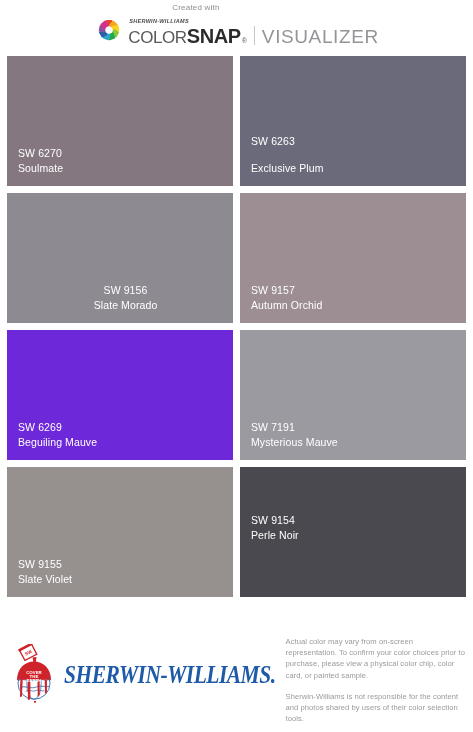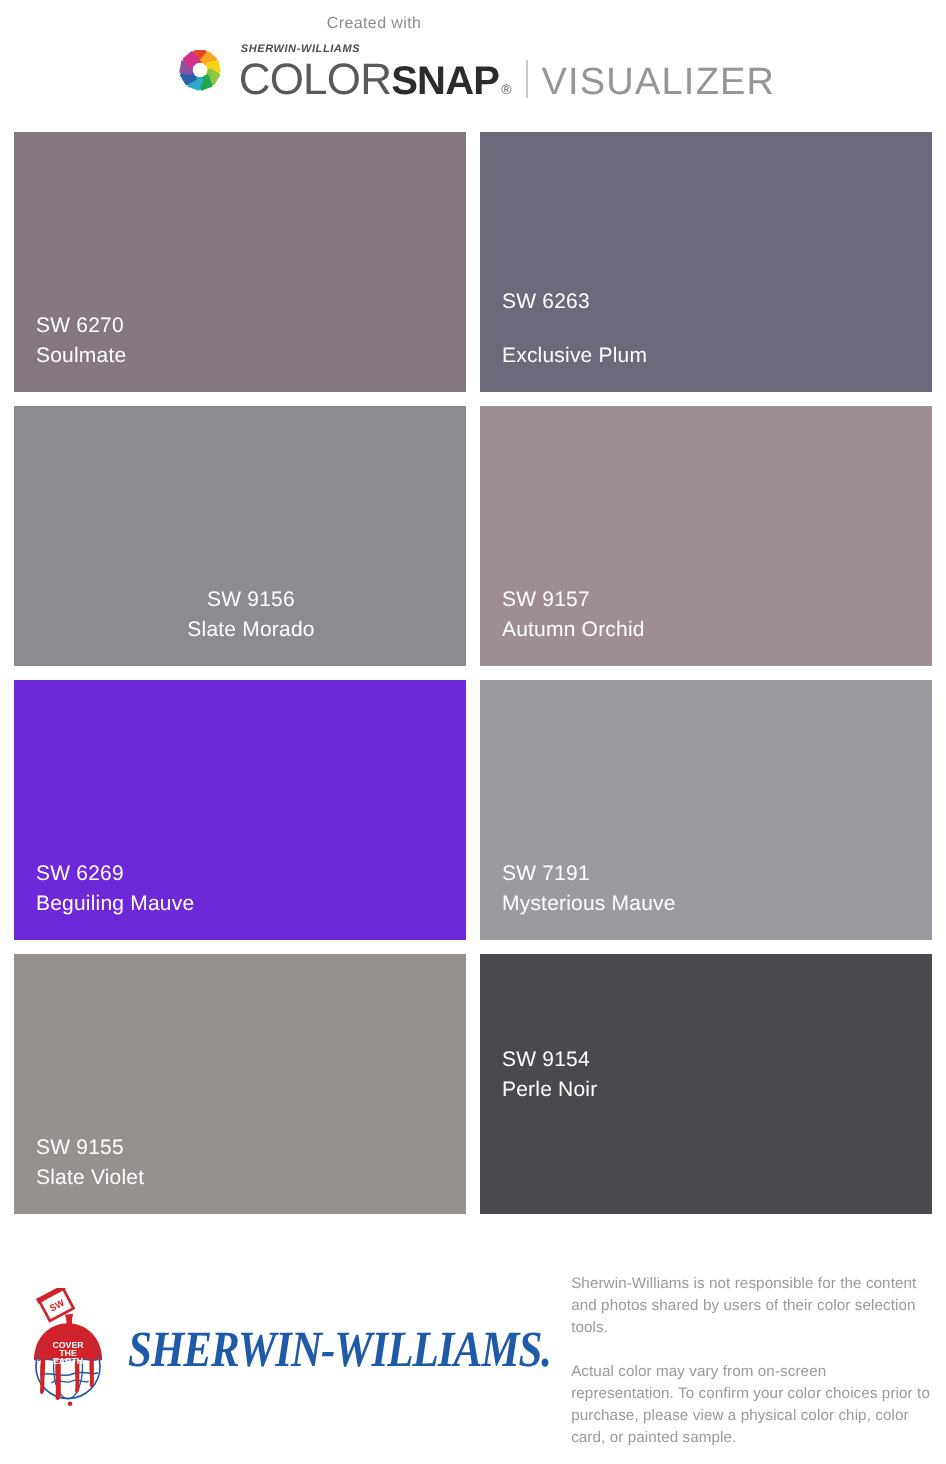--- a/index.html
+++ b/index.html
@@ -10,21 +10,21 @@
     width: 473px;
     height: 732px;
     background: #ffffff;
     font-family: "Liberation Sans", sans-serif;
     overflow: hidden;
     position: relative;
   }
 
   
   .header {
-    height: 66px;
+    height: 56px;
     display: flex;
     align-items: center;
     justify-content: center;
     background: #ffffff;
   }
   .brand-block {
     display: flex;
     align-items: flex-end;
     position: relative;
     margin-top: 4px;
@@ -60,21 +60,21 @@
     margin-left: 1px;
     white-space: nowrap;
   }
   .wordmark {
     display: flex;
     align-items: baseline;
     white-space: nowrap;
     line-height: 1;
   }
   .wm-color {
-    font-size: 22px;
+    font-size: 17px;
     color: #58595b;
     letter-spacing: -0.4px;
     font-weight: 300;
   }
   .wm-snap {
     font-size: 20px;
     color: #2b2b2b;
     font-weight: bold;
     letter-spacing: -0.4px;
   }
@@ -312,17 +312,17 @@
         <text x="50" y="58" font-family="Liberation Sans, sans-serif" font-size="8.5" font-weight="bold" fill="#ffffff" text-anchor="middle">COVER</text>
         <text x="50" y="66" font-family="Liberation Sans, sans-serif" font-size="8.5" font-weight="bold" fill="#ffffff" text-anchor="middle">THE</text>
         <text x="50" y="74" font-family="Liberation Sans, sans-serif" font-size="8.5" font-weight="bold" fill="#ffffff" text-anchor="middle">EARTH</text>
         <circle cx="52" cy="112" r="2.2" fill="#d12229"></circle>
       </svg>
     </span>
     <span class="sw-wordmark" style="color: rgb(31, 90, 168);">SHERWIN-WILLIAMS.</span>
   </div>
 
   <div class="disclaimer">
+    <p>Actual color may vary from on-screen representation. To confirm your color choices prior to purchase, please view a physical color chip, color card, or painted sample.</p>
     <p>Sherwin-Williams is not responsible for the content and photos shared by users of their color selection tools.</p>
-    <p>Actual color may vary from on-screen representation. To confirm your color choices prior to purchase, please view a physical color chip, color card, or painted sample.</p>
   </div>
 
 </div>
 
 </body></html>

